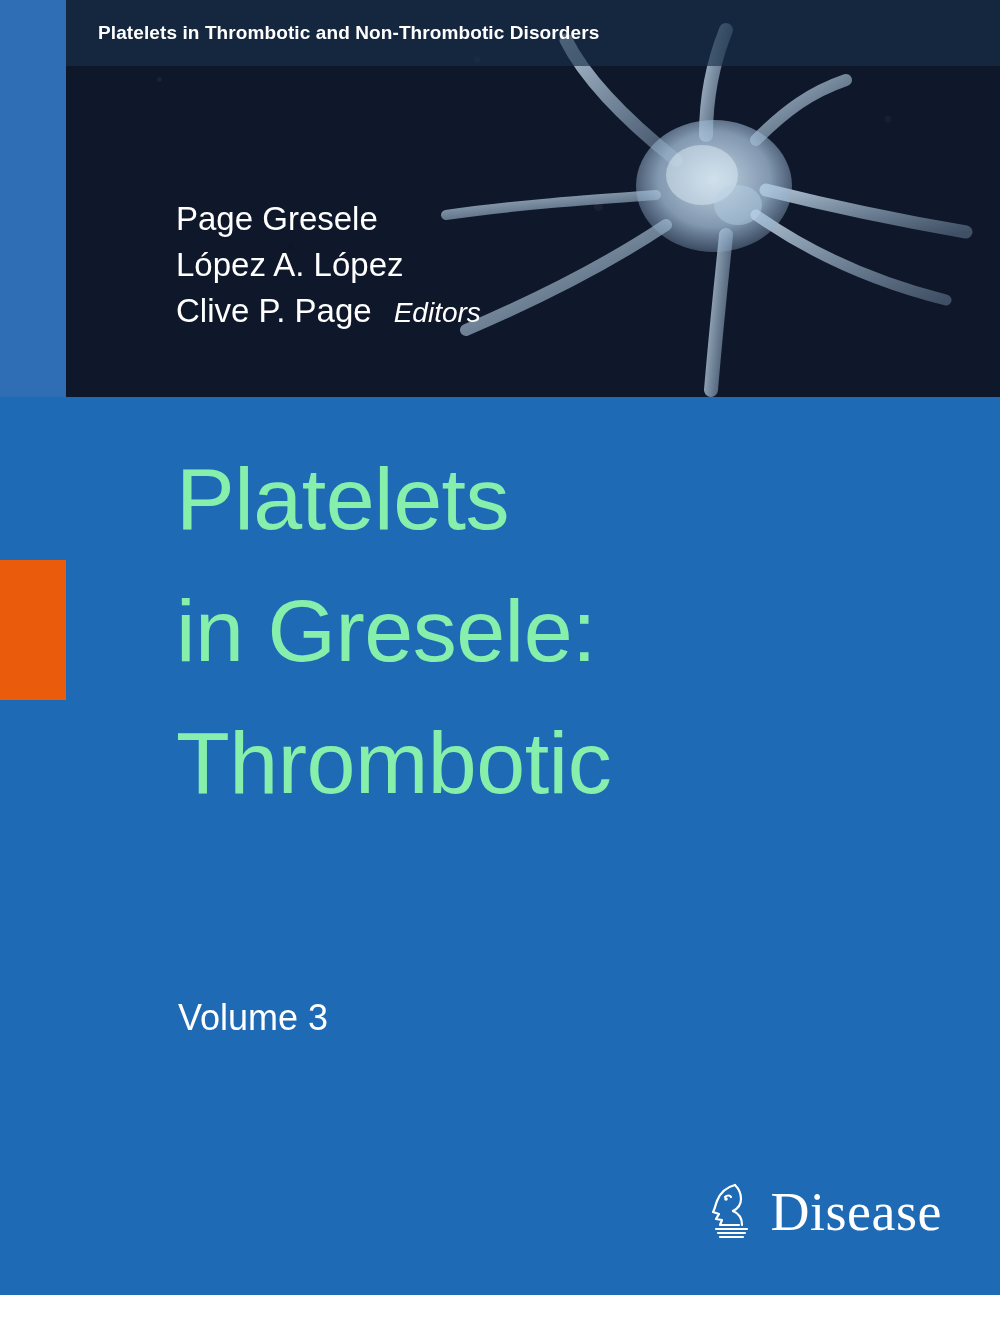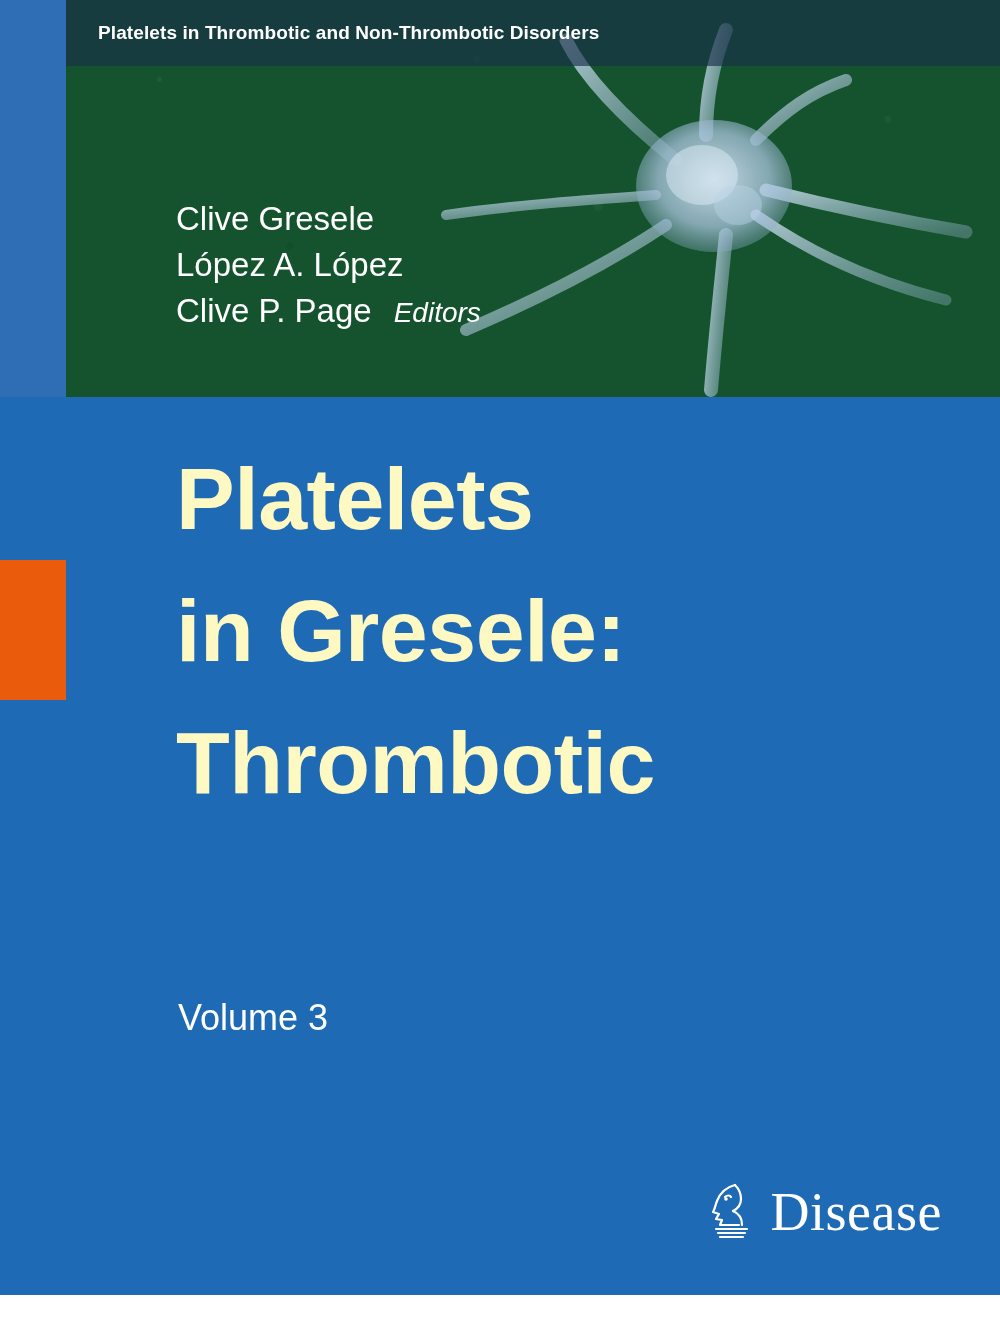--- a/index.html
+++ b/index.html
@@ -53,21 +53,21 @@
   }
 
   
   .photo {
     position: absolute;
     left: 66px;
     top: 0;
     width: 934px;
     height: 397px;
     overflow: hidden;
-    background: #14532d;
+    background: #0f172a;
   }
   .photo-bg {
     position: absolute;
     inset: 0;
     background:
       radial-gradient(ellipse 300px 220px at 62% 45%, rgba(196,216,234,0.55) 0%, rgba(140,170,200,0.15) 55%, rgba(0,0,0,0) 75%),
       radial-gradient(ellipse 700px 500px at 35% 70%, rgba(120,150,185,0.55) 0%, rgba(70,100,140,0.2) 60%, rgba(0,0,0,0) 85%),
       linear-gradient(160deg, #6c8fae 0%, #5c82a6 30%, #4e7398 60%, #416casterisk 100%),
       linear-gradient(160deg, #6c8fae 0%, #5c82a6 30%, #4e7398 60%, #3f6893 100%);
   }
@@ -138,24 +138,24 @@
     top: 397px;
     width: 934px;
     height: 898px;
     background: #1f6ab4;
   }
   .book-title {
     position: absolute;
     left: 110px;
     top: 36px;
     width: 790px;
-    color: #fef9c3;
+    color: #86efac;
     font-size: 88px;
     line-height: 132px;
-    font-weight: bold;
+    font-weight: normal;
     letter-spacing: -0.5px;
   }
   .book-title .tline {
     display: block;
     white-space: nowrap;
   }
   .volume {
     position: absolute;
     left: 112px;
     top: 600px;
@@ -231,21 +231,21 @@
 
       <ellipse cx="648" cy="186" rx="78" ry="66" fill="url(#body)"></ellipse>
       <ellipse cx="636" cy="175" rx="36" ry="30" fill="#dcebf6" opacity="0.5"></ellipse>
       <ellipse cx="672" cy="205" rx="24" ry="20" fill="#b9d2e6" opacity="0.45"></ellipse>
     </svg>
 
     <div class="series-band"></div>
     <div class="series-title">Platelets in Thrombotic and Non-Thrombotic Disorders</div>
 
     <div class="editors">
-      <div class="editor-line">Clive Gresele</div>
+      <div class="editor-line">Page Gresele</div>
       <div class="editor-line">López A. López</div>
       <div class="editor-line">
         <span>Clive P. Page</span><span class="editors-label">Editors</span>
       </div>
     </div>
   </div>
 
   <div class="panel">
     <div class="book-title">
       <span class="tline">Platelets</span>

